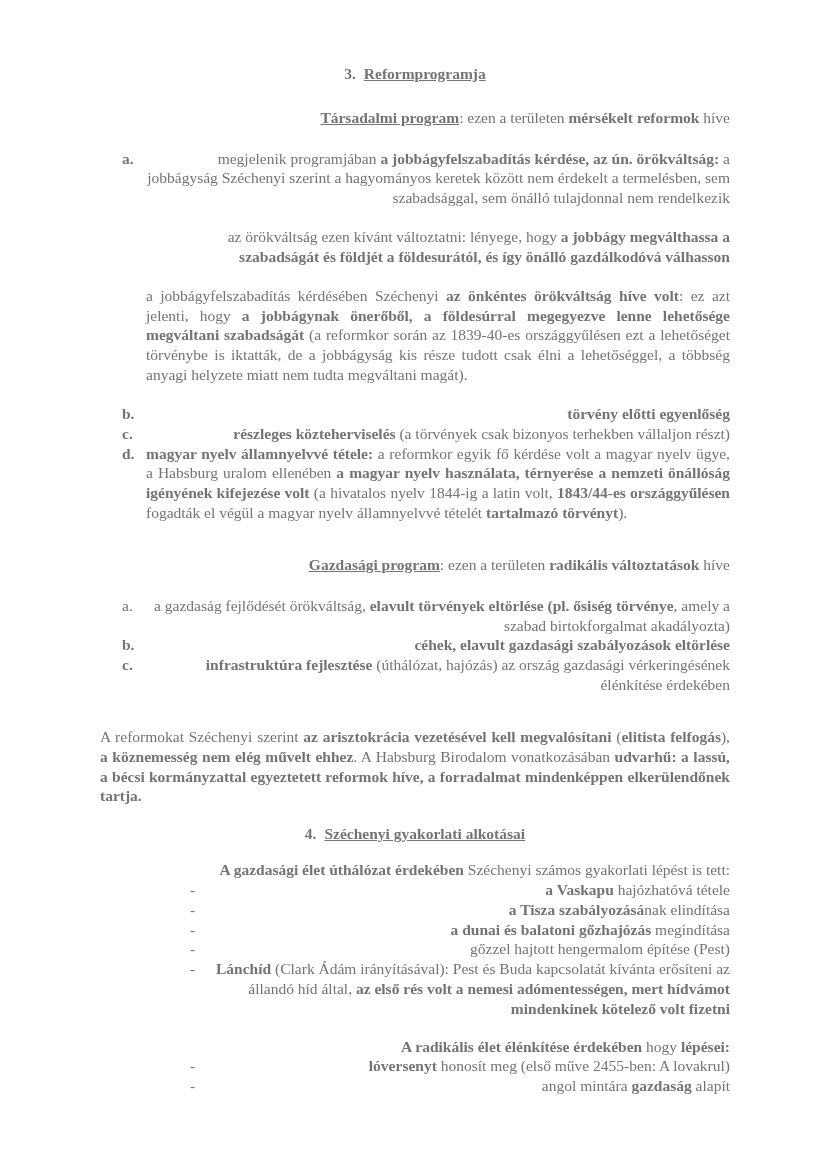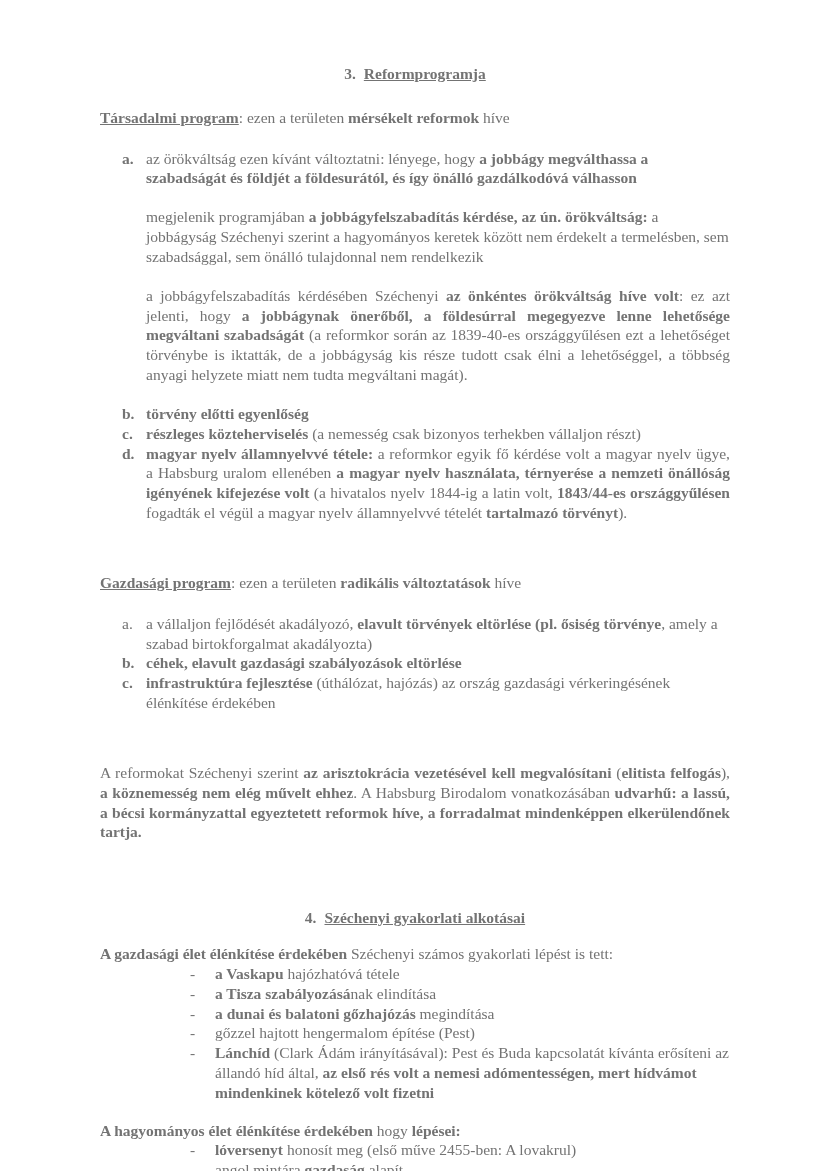--- a/index.html
+++ b/index.html
@@ -11,21 +11,21 @@
     width: 828px;
     min-height: 1171px;
     box-sizing: border-box;
     background: #ffffff;
     padding: 64px 98px 60px 100px;
     font-family: "Liberation Serif", "DejaVu Serif", serif;
     font-size: 15.5px;
     line-height: 1.28;
     color: #737373;
   }
-  p { margin: 0; }
+  p { margin: 0; text-align: right; }
   .b { font-weight: bold; }
   .u { text-decoration: underline; }
 
   .heading {
     text-align: center;
     font-weight: bold;
     margin: 0 0 24px 0;
   }
   .heading .num { margin-right: 8px; }
 
@@ -39,73 +39,73 @@
     white-space: nowrap;
   }
   .content { flex: 1 1 auto; min-width: 0; }
 
   .lvl2 { padding-left: 90px; }
   .lvl2 .marker { flex: 0 0 25px; }
 
   .para-gap { margin-bottom: 19px; }
   .just { text-align: justify; }
 
-  .mt-lg { margin-top: 50px; }
-  .mt-xl { margin-top: 66px; }
+  .mt-lg { margin-top: 32px; }
+  .mt-xl { margin-top: 18px; }
   .mt-md { margin-top: 18px; }
   .heading-4 { margin-bottom: 16px; }
   .intro-tight { margin-bottom: 0; }
 </style>
 </head>
 <body>
 
 <div class="page">
 
   <div class="heading">
     <span class="num">3.</span><span class="u">Reformprogramja</span>
   </div>
 
   <p class="intro"><span class="b u">Társadalmi program</span><span>: ezen a területen </span><span class="b">mérsékelt reformok</span><span> híve</span></p>
 
   <div class="list lvl1">
     <div class="li">
       <span class="marker"><span class="b">a.</span></span>
       <div class="content">
+        <p class="para-gap"><span>megjelenik programjában </span><span class="b">a jobbágyfelszabadítás kérdése, az ún. örökváltság:</span><span> a jobbágyság Széchenyi szerint a hagyományos keretek között nem érdekelt a termelésben, sem szabadsággal, sem önálló tulajdonnal nem rendelkezik</span></p>
         <p class="para-gap"><span>az örökváltság ezen kívánt változtatni: lényege, hogy </span><span class="b">a jobbágy megválthassa a szabadságát és földjét a földesurától, és így önálló gazdálkodóvá válhasson</span></p>
-        <p class="para-gap"><span>megjelenik programjában </span><span class="b">a jobbágyfelszabadítás kérdése, az ún. örökváltság:</span><span> a jobbágyság Széchenyi szerint a hagyományos keretek között nem érdekelt a termelésben, sem szabadsággal, sem önálló tulajdonnal nem rendelkezik</span></p>
         <p class="para-gap just"><span>a jobbágyfelszabadítás kérdésében Széchenyi </span><span class="b">az önkéntes örökváltság híve volt</span><span>: ez azt jelenti, hogy </span><span class="b">a jobbágynak önerőből, a földesúrral megegyezve lenne lehetősége megváltani szabadságát </span><span>(a reformkor során az 1839-40-es országgyűlésen ezt a lehetőséget törvénybe is iktatták, de a jobbágyság kis része tudott csak élni a lehetőséggel, a többség anyagi helyzete miatt nem tudta megváltani magát).</span></p>
       </div>
     </div>
     <div class="li">
       <span class="marker"><span class="b">b.</span></span>
       <div class="content">
         <p><span class="b">törvény előtti egyenlőség</span></p>
       </div>
     </div>
     <div class="li">
       <span class="marker"><span class="b">c.</span></span>
       <div class="content">
-        <p><span class="b">részleges közteherviselés </span><span>(a nemesség csak bizonyos terhekben vállaljon részt)</span></p>
+        <p><span class="b">részleges közteherviselés </span><span>(a törvények csak bizonyos terhekben vállaljon részt)</span></p>
       </div>
     </div>
     <div class="li">
       <span class="marker"><span class="b">d.</span></span>
       <div class="content">
         <p class="just"><span class="b">magyar nyelv államnyelvvé tétele:</span><span> a reformkor egyik fő kérdése volt a magyar nyelv ügye, a Habsburg uralom ellenében </span><span class="b">a magyar nyelv használata, térnyerése a nemzeti önállóság igényének kifejezése volt </span><span>(a hivatalos nyelv 1844-ig a latin volt, </span><span class="b">1843/44-es országgyűlésen</span><span> fogadták el végül a magyar nyelv államnyelvvé tételét </span><span class="b">tartalmazó törvényt</span><span>).</span></p>
       </div>
     </div>
   </div>
 
   <p class="intro mt-lg"><span class="b u">Gazdasági program</span><span>: ezen a területen </span><span class="b">radikális változtatások</span><span> híve</span></p>
 
   <div class="list lvl1">
     <div class="li">
       <span class="marker"><span>a.</span></span>
       <div class="content">
-        <p><span>a vállaljon fejlődését akadályozó, </span><span class="b">elavult törvények eltörlése (pl. ősiség törvénye</span><span>, amely a szabad birtokforgalmat akadályozta)</span></p>
+        <p><span>a gazdaság fejlődését örökváltság, </span><span class="b">elavult törvények eltörlése (pl. ősiség törvénye</span><span>, amely a szabad birtokforgalmat akadályozta)</span></p>
       </div>
     </div>
     <div class="li">
       <span class="marker"><span class="b">b.</span></span>
       <div class="content">
         <p><span class="b">céhek, elavult gazdasági szabályozások eltörlése</span></p>
       </div>
     </div>
     <div class="li">
       <span class="marker"><span class="b">c.</span></span>
@@ -114,21 +114,21 @@
       </div>
     </div>
   </div>
 
   <p class="just mt-lg"><span>A reformokat Széchenyi szerint </span><span class="b">az arisztokrácia vezetésével kell megvalósítani</span><span> (</span><span class="b">elitista felfogás</span><span>), </span><span class="b">a köznemesség nem elég művelt ehhez</span><span>. A Habsburg Birodalom vonatkozásában </span><span class="b">udvarhű: a lassú, a bécsi kormányzattal egyeztetett reformok híve, a forradalmat mindenképpen elkerülendőnek tartja.</span></p>
 
   <div class="heading mt-xl heading-4">
     <span class="num">4.</span><span class="u">Széchenyi gyakorlati alkotásai</span>
   </div>
 
-  <p class="intro-tight"><span class="b">A gazdasági élet élénkítése érdekében</span><span> Széchenyi számos gyakorlati lépést is tett:</span></p>
+  <p class="intro-tight"><span class="b">A gazdasági élet úthálózat érdekében</span><span> Széchenyi számos gyakorlati lépést is tett:</span></p>
 
   <div class="list lvl2">
     <div class="li">
       <span class="marker"><span>-</span></span>
       <div class="content">
         <p><span class="b">a Vaskapu</span><span> hajózhatóvá tétele</span></p>
       </div>
     </div>
     <div class="li">
       <span class="marker"><span>-</span></span>
@@ -149,21 +149,21 @@
       </div>
     </div>
     <div class="li">
       <span class="marker"><span>-</span></span>
       <div class="content">
         <p><span class="b">Lánchíd</span><span> (Clark Ádám irányításával): Pest és Buda kapcsolatát kívánta erősíteni az állandó híd által, </span><span class="b">az első rés volt a nemesi adómentességen, mert hídvámot mindenkinek kötelező volt fizetni</span></p>
       </div>
     </div>
   </div>
 
-  <p class="intro-tight mt-md"><span class="b">A hagyományos élet élénkítése érdekében</span><span> hogy </span><span class="b">lépései:</span></p>
+  <p class="intro-tight mt-md"><span class="b">A radikális élet élénkítése érdekében</span><span> hogy </span><span class="b">lépései:</span></p>
 
   <div class="list lvl2">
     <div class="li">
       <span class="marker"><span>-</span></span>
       <div class="content">
         <p><span class="b">lóversenyt</span><span> honosít meg (első műve 2455-ben: A lovakrul)</span></p>
       </div>
     </div>
     <div class="li">
       <span class="marker"><span>-</span></span>

